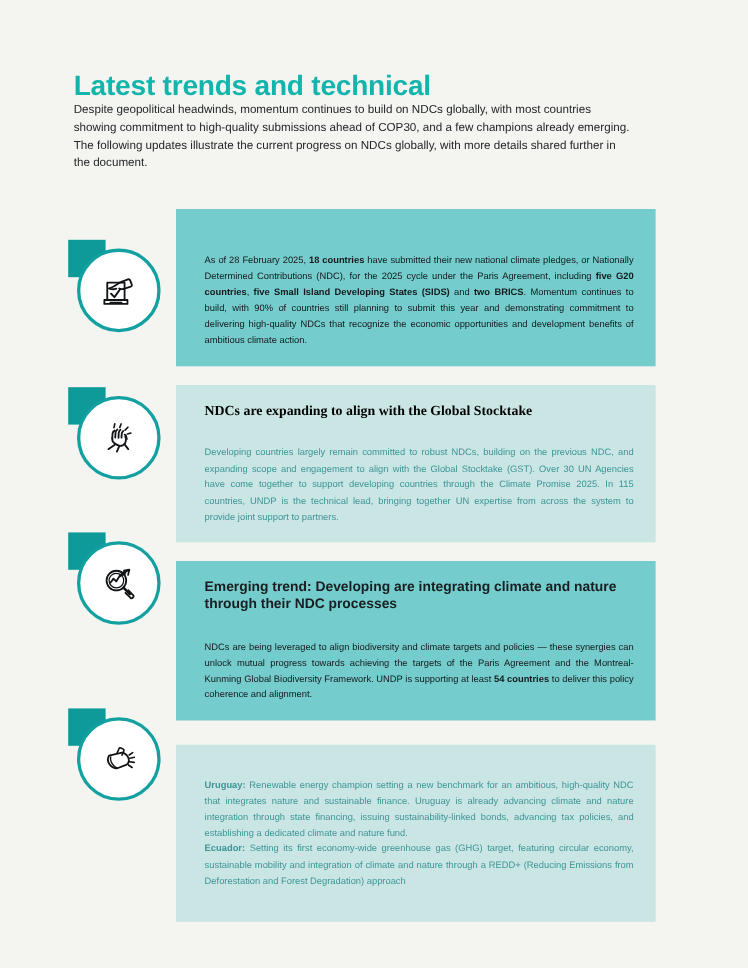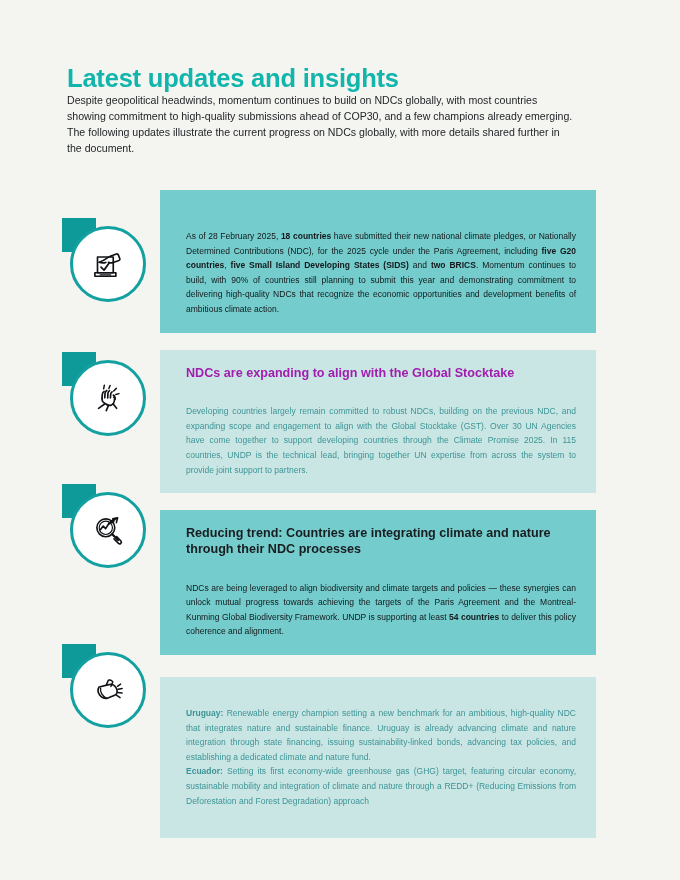--- a/index.html
+++ b/index.html
@@ -60,21 +60,21 @@
 
   .card.dark  { background: #74cdcc; }
   .card.light { background: #c9e6e4; }
 
   .card-title {
     font-weight: bold;
     line-height: 1.24;
   }
 
   .card.dark .card-title  { color: #191c20; font-size: 12.6px; }
-  .card.light .card-title { color: #a21caf; font-size: 12.6px; }
+  .card.light .card-title { color: #000000; font-size: 12.6px; font-family: Liberation Serif, serif; }
 
   .card-body {
     margin-top: 23px;
     font-size: 8.5px;
     line-height: 1.72;
     text-align: justify;
   }
 
   .card.dark .card-body  { color: #14181c; }
   .card.light .card-body { color: #3d9496; }
@@ -140,21 +140,21 @@
     color: #13b0ae;
     letter-spacing: 0.5px;
   }
 </style>
 </head>
 <body>
 
 <div class="page">
 
   <div class="header">
-    <div class="page-title">Latest updates and insights</div>
+    <div class="page-title">Latest trends and technical</div>
     <div class="intro">Despite geopolitical headwinds, momentum continues to build on NDCs globally, with most countries showing commitment to high-quality submissions ahead of COP30, and a few champions already emerging.  The following updates illustrate the current progress on NDCs globally, with more details shared further in the document.</div>
   </div>
 
   <div class="icon-badge" id="badge-1">
     <div class="icon-square"></div>
     <div class="icon-circle">
       <span>
         <svg width="42" height="42" viewBox="0 0 48 48" fill="none" stroke="#111316" stroke-width="1.9" stroke-linecap="round" stroke-linejoin="round">
           <path d="M12 16 L12 34 L30 34 L30 16 Z"></path>
           <path d="M9 34 L33 34 L33 38 L9 38 Z"></path>
@@ -237,21 +237,21 @@
     <div class="gap-s"></div>
 
     <div class="card light" id="card-stocktake">
       <div class="card-title">NDCs are expanding to align with the Global Stocktake</div>
       <div class="card-body">Developing countries largely remain committed to robust NDCs, building on the previous NDC, and expanding scope and engagement to align with the Global Stocktake (GST). Over 30 UN Agencies have come together to support developing countries through the Climate Promise 2025. In 115 countries, UNDP is the technical lead, bringing together UN expertise from across the system to provide joint support to partners.</div>
     </div>
 
     <div class="gap-m"></div>
 
     <div class="card dark" id="card-nature">
-      <div class="card-title">Reducing trend: Countries are integrating climate and nature through their NDC processes</div>
+      <div class="card-title">Emerging trend: Developing are integrating climate and nature through their NDC processes</div>
       <div class="card-body">NDCs are being leveraged to align biodiversity and climate targets and policies — these synergies can unlock mutual progress towards achieving the targets of the Paris Agreement and the Montreal-Kunming Global Biodiversity Framework. UNDP is supporting at least <b>54 countries</b> to deliver this policy coherence and alignment.</div>
     </div>
 
     <div class="gap-l"></div>
 
     <div class="card light" id="card-spotlight">
       <div class="card-body"><b>Uruguay:</b> Renewable energy champion setting a new benchmark for an ambitious, high-quality NDC that integrates nature and sustainable finance. Uruguay is already advancing climate and nature integration through state financing, issuing sustainability-linked bonds, advancing tax policies, and establishing a dedicated climate and nature fund.<br><b>Ecuador:</b> Setting its first economy-wide greenhouse gas (GHG) target, featuring circular economy, sustainable mobility and integration of climate and nature through a REDD+ (Reducing Emissions from Deforestation and Forest Degradation) approach</div>
     </div>
 
   </div>

